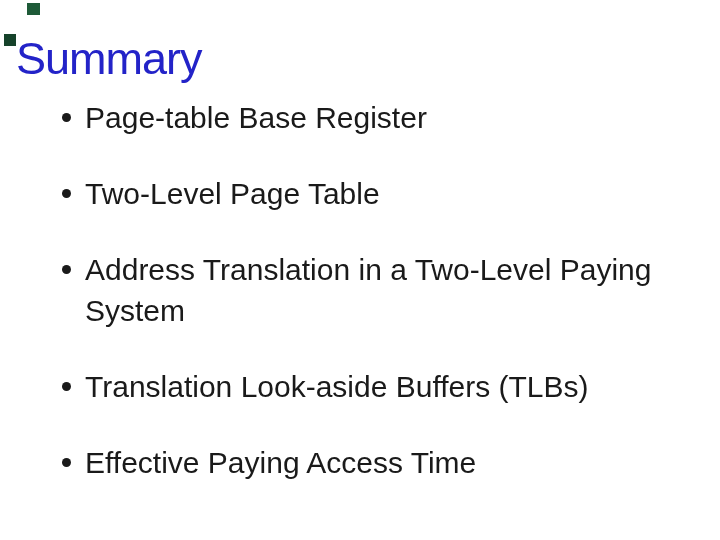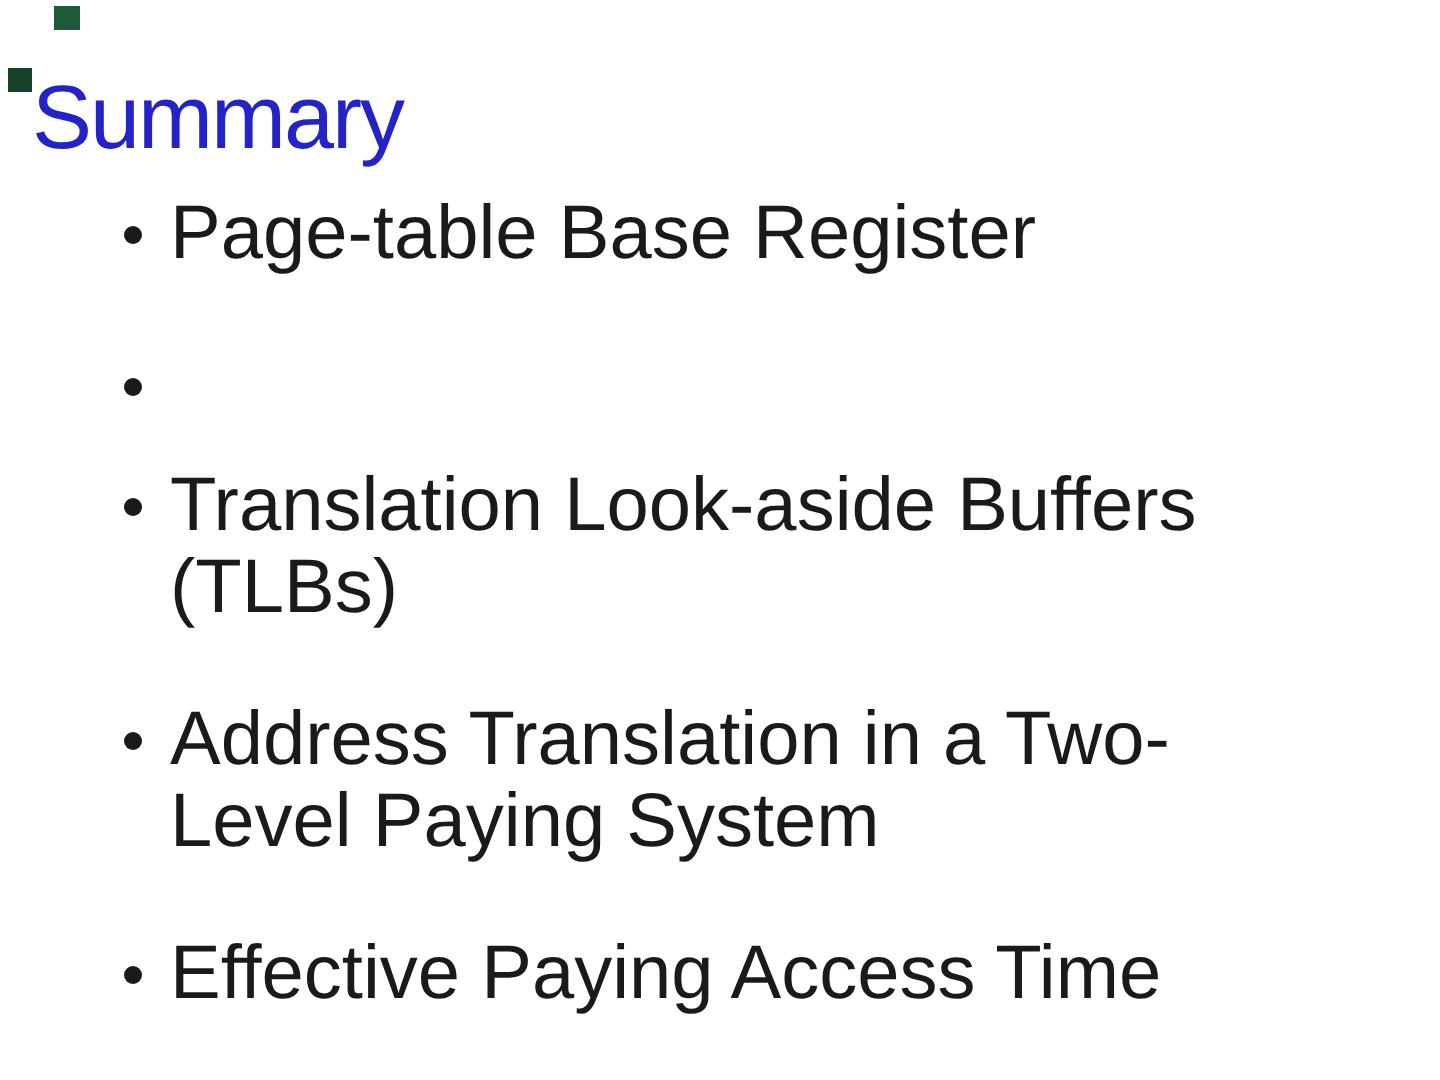--- a/index.html
+++ b/index.html
@@ -50,21 +50,21 @@
     left: 62px;
     right: 20px;
     margin: 0;
     padding: 0;
     list-style: none;
   }
   .bullets li {
     display: flex;
     align-items: flex-start;
     margin: 0 0 35px 0;
-    font-size: 38px;
+    font-size: 30px;
     line-height: 41px;
     color: var(--text-color, #1A1A1A);
   }
   .dot {
     flex: 0 0 auto;
     width: 9px;
     height: 9px;
     margin-top: 16px;
     margin-right: 14px;
     border-radius: 50%;
@@ -84,27 +84,28 @@
 
   <h1 class="title">Summary</h1>
 
   <ul class="bullets">
     <li>
       <span class="dot"></span>
       <span class="txt">Page-table Base Register</span>
     </li>
     <li>
       <span class="dot"></span>
+      <span class="txt">Two-Level Page Table</span>
+    </li>
+    <li>
+      <span class="dot"></span>
+      <span class="txt">Address Translation in a Two-Level Paying System</span>
     </li>
     <li>
       <span class="dot"></span>
       <span class="txt">Translation Look-aside Buffers (TLBs)</span>
-    </li>
-    <li>
-      <span class="dot"></span>
-      <span class="txt">Address Translation in a Two-Level Paying System</span>
     </li>
     <li>
       <span class="dot"></span>
       <span class="txt">Effective Paying Access Time</span>
     </li>
   </ul>
 </div>
 
 </body></html>

